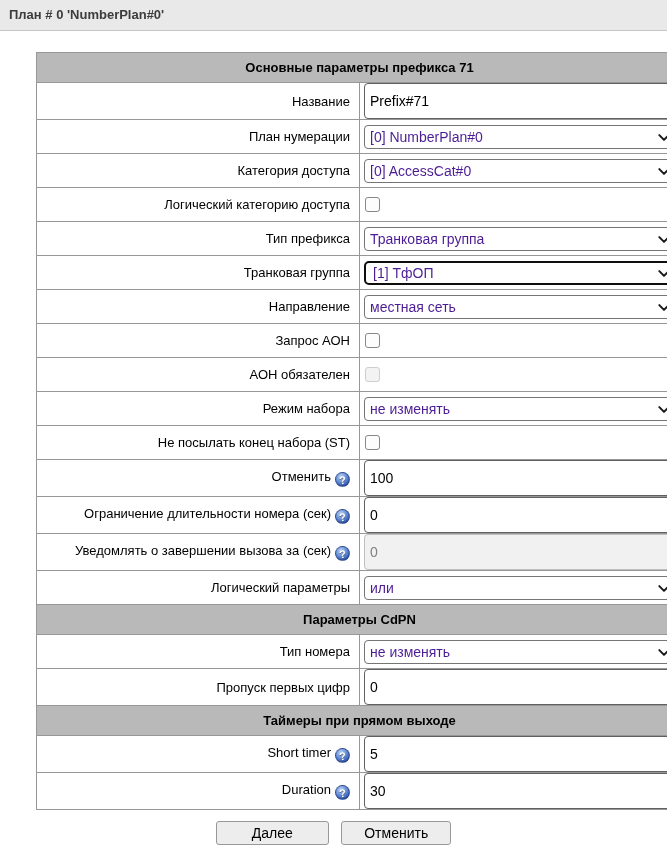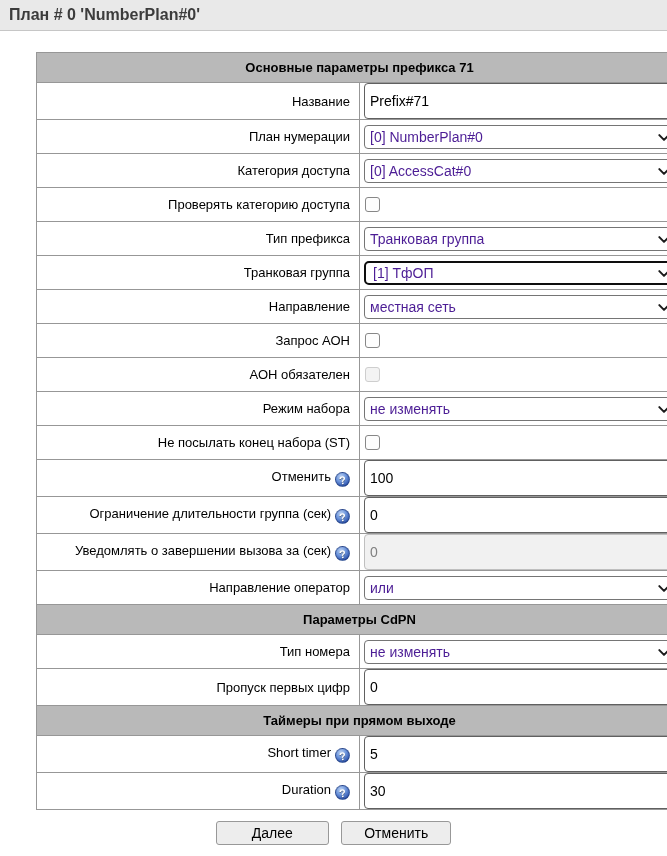--- a/index.html
+++ b/index.html
@@ -1,18 +1,18 @@
 <!DOCTYPE html>
 <html><head>
 <meta charset="utf-8">
 <style>
   html, body { margin:0; padding:0; background:#ffffff; font-family:"Liberation Sans", sans-serif; }
   .titlebar {
     height:30px; background:#e9e9e9; border-bottom:1px solid #c6c6c6;
-    line-height:30px; padding:0 9px; font-size:16px; font-weight:bold; color:#3c3c3c;
+    line-height:30px; padding:0 9px; font-size:13px; font-weight:bold; color:#3c3c3c;
   }
   .content { padding:21px 10px 0 10px; }
   table.form { border-collapse:collapse; width:647px; table-layout:fixed;margin-left:26px; }
   table.form td { border:1px solid #979797; }
   td.sec {
     background:#b9b9b9; text-align:center; font-weight:bold; font-size:13px;
     height:27px; color:#000; border-color:#8b8b8b;
   }
   td.lbl {
     width:300px; text-align:right; padding:0 9px 0 0; font-size:13px;
@@ -98,21 +98,21 @@
               <option>[0] AccessCat#0</option>
             </select>
             <svg class="chev" viewBox="0 0 10 6">
                 <path d="M1 1 L5 5 L9 1" fill="none" stroke="#1a1a1a" stroke-width="1.7" stroke-linecap="round" stroke-linejoin="round"></path>
               </svg>
           </span>
         </td>
       </tr>
 
       <tr>
-        <td class="lbl"><span>Проверять категорию доступа</span></td>
+        <td class="lbl"><span>Логический категорию доступа</span></td>
         <td class="ctl">
           <input class="cb" type="checkbox" style="">
         </td>
       </tr>
 
       <tr>
         <td class="lbl"><span>Тип префикса</span></td>
         <td class="ctl">
           <span class="selwrap">
             <select class="sel">
@@ -192,38 +192,38 @@
         <td class="lbl">
           <span>Отменить</span><span class="help"><span class="help-q">?</span></span>
         </td>
         <td class="ctl">
           <input class="txt" type="text" value="100" style="">
         </td>
       </tr>
 
       <tr>
         <td class="lbl">
-          <span>Ограничение длительности группа (сек)</span><span class="help"><span class="help-q">?</span></span>
+          <span>Ограничение длительности номера (сек)</span><span class="help"><span class="help-q">?</span></span>
         </td>
         <td class="ctl">
           <input class="txt" type="text" value="0" style="">
         </td>
       </tr>
 
       <tr>
         <td class="lbl">
           <span>Уведомлять о завершении вызова за (сек)</span><span class="help"><span class="help-q">?</span></span>
         </td>
         <td class="ctl">
           <input class="txt" type="text" disabled="" value="0" style="">
         </td>
       </tr>
 
       <tr>
-        <td class="lbl"><span>Направление оператор</span></td>
+        <td class="lbl"><span>Логический параметры</span></td>
         <td class="ctl">
           <span class="selwrap">
             <select class="sel">
               <option>или</option>
             </select>
             <svg class="chev" viewBox="0 0 10 6">
                 <path d="M1 1 L5 5 L9 1" fill="none" stroke="#1a1a1a" stroke-width="1.7" stroke-linecap="round" stroke-linejoin="round"></path>
               </svg>
           </span>
         </td>

